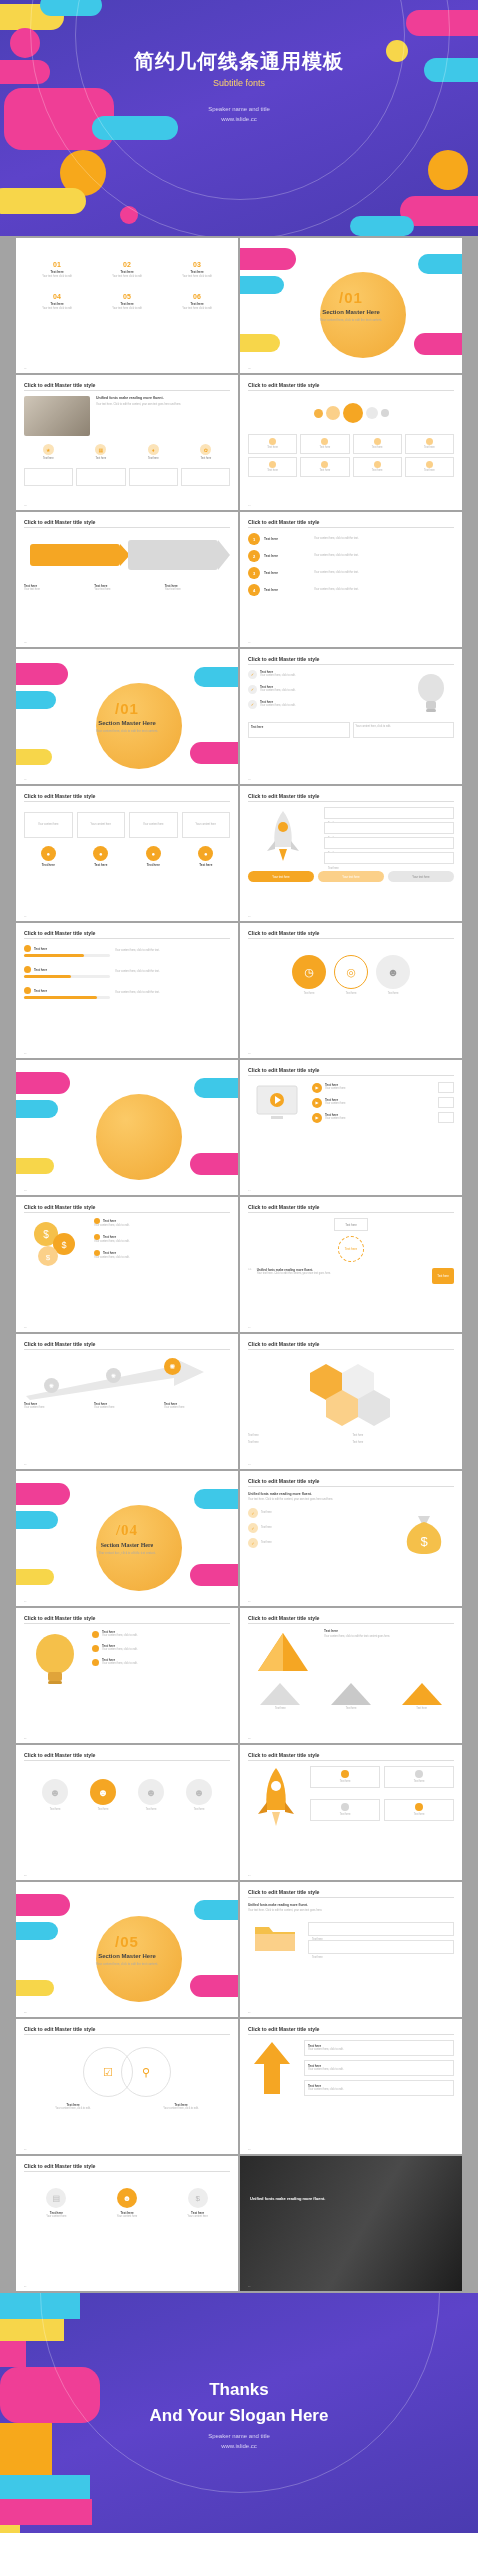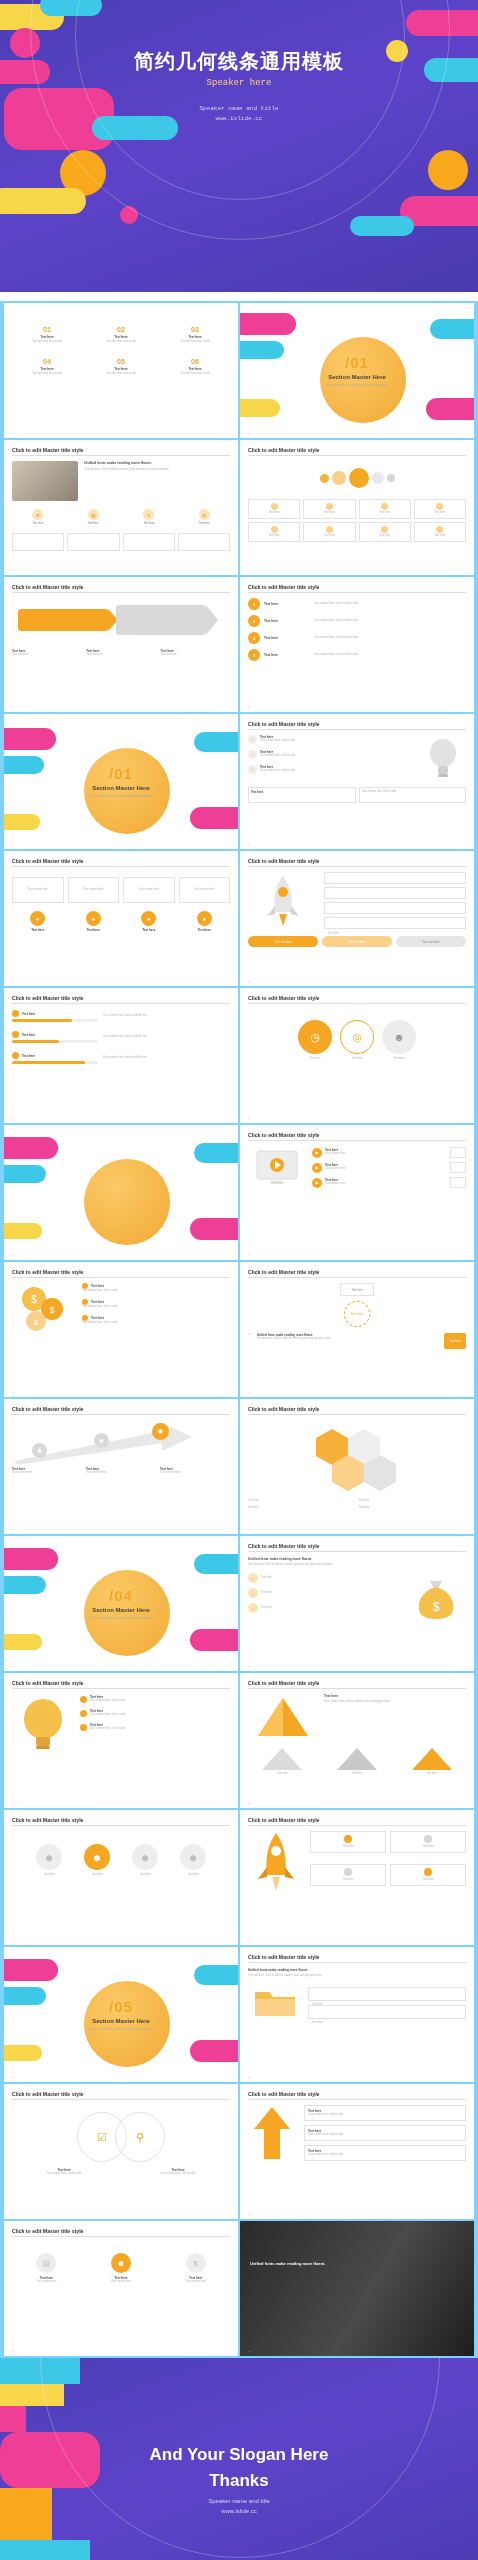--- a/index.html
+++ b/index.html
@@ -8,24 +8,23 @@
     background: #ffffff;
     font-family: "Liberation Sans", sans-serif;
     color: #333;
   }
   .deck { width: 478px; }
 
   
   .cover {
     position: relative;
     width: 478px;
-    height: 292px;
+    height: 236px;
     background: linear-gradient(160deg, #4b3fb5 0%, #5d43c9 45%, #4a3bb0 100%);
     overflow: hidden;
-    font-family: Liberation Mono, monospace;
   }
   .cover .orb { position: absolute; border-radius: 50%; }
   .cover .rr { position: absolute; border-radius: 40px; }
   .cover-title {
     position: absolute;
     left: 0; right: 0; top: 48px;
     text-align: center;
     color: #fff;
     font-size: 20px;
     font-weight: bold;
@@ -72,23 +71,22 @@
   .ending-meta {
     position: absolute; left:0; right:0; top: 138px;
     text-align:center; color:#d8d2f5; font-size: 6px; line-height:1.7; z-index:9;
   }
 
   
   .grid {
     display: grid;
     grid-template-columns: 1fr 1fr;
     gap: 2px;
-    background: #7dd3fc;
-    padding: 2px 4px;
-    margin-top: 9px;
+    background: #a3a3a3;
+    padding: 2px 16px;
   }
   .slide {
     position: relative;
     background: #fff;
     height: 135px;
     overflow: hidden;
     padding: 7px 8px;
   }
   .stitle {
     font-size: 5.2px;
@@ -159,21 +157,21 @@
     <div class="orb" style="width:18px;height:18px;left:120px;top:206px;background:#ef3e96;"></div>
 
     <div class="rr" style="width:88px;height:26px;right:-16px;top:10px;background:#ef3e96;"></div>
     <div class="orb" style="width:22px;height:22px;right:70px;top:40px;background:#f7d64a;"></div>
     <div class="rr" style="width:72px;height:24px;right:-18px;top:58px;background:#3ec8e8;"></div>
     <div class="orb" style="width:40px;height:40px;right:10px;top:150px;background:#f7a81b;"></div>
     <div class="rr" style="width:100px;height:30px;right:-22px;top:196px;background:#ef3e96;"></div>
     <div class="rr" style="width:64px;height:20px;right:64px;top:216px;background:#3ec8e8;"></div>
 
     <div class="cover-title">简约几何线条通用模板</div>
-    <div class="cover-sub">Speaker here</div>
+    <div class="cover-sub">Subtitle fonts</div>
     <div class="cover-meta">
       <div>Speaker name and title</div>
       <div>www.islide.cc</div>
     </div>
   </div>
 
   <div class="grid">
 
     <div class="slide">
       <div style="display:grid;grid-template-columns:1fr 1fr 1fr;gap:4px;margin-top:16px;">
@@ -744,21 +742,21 @@
       <div class="footnum">18</div>
     </div>
 
     <div class="sec-slide">
       <div class="sec-circle" style="width:86px;height:86px;left:80px;top:34px;"></div>
       <div class="blob" style="width:70px;height:22px;left:-16px;top:12px;background:#ef3e96;"></div>
       <div class="blob" style="width:52px;height:18px;left:-10px;top:40px;background:#3ec8e8;"></div>
       <div class="blob" style="width:46px;height:16px;left:-8px;top:98px;background:#f7d64a;"></div>
       <div class="blob" style="width:58px;height:20px;right:-14px;top:18px;background:#3ec8e8;"></div>
       <div class="blob" style="width:64px;height:22px;right:-16px;bottom:20px;background:#ef3e96;"></div>
-      <div style="position:relative;z-index:5;text-align:center;">
+      <div style="position:relative;z-index:5;text-align:center;font-family:Liberation Serif, serif;">
         <div class="sec-num">/04</div>
         <div class="sec-h">Section Master Here</div>
         <div class="sec-p">Your content here, click to edit the text content.</div>
       </div>
       <div class="footnum">19</div>
     </div>
 
     <div class="slide">
       <div class="stitle">Click to edit Master title style</div>
       <div class="sunder"></div>
@@ -1045,22 +1043,22 @@
     <div class="rr" style="width:80px;height:26px;left:-18px;top:6px;background:#3ec8e8;"></div>
     <div class="rr" style="width:64px;height:22px;left:50px;top:18px;background:#f7d64a;"></div>
     <div class="orb" style="width:26px;height:26px;left:14px;top:48px;background:#ef3e96;"></div>
     <div class="rr" style="width:100px;height:56px;left:-6px;top:160px;background:#ef3e96;border-radius:18px;"></div>
     <div class="orb" style="width:52px;height:52px;left:86px;top:178px;background:#f7a81b;"></div>
     <div class="rr" style="width:90px;height:24px;left:150px;top:212px;background:#3ec8e8;"></div>
     <div class="rr" style="width:92px;height:26px;right:-20px;top:8px;background:#ef3e96;"></div>
     <div class="orb" style="width:20px;height:20px;right:80px;top:44px;background:#f7d64a;"></div>
 
     <div class="ending-title">
+      <div>Thanks</div>
       <div>And Your Slogan Here</div>
-      <div>Thanks</div>
     </div>
     <div class="ending-meta">
       <div>Speaker name and title</div>
       <div>www.islide.cc</div>
     </div>
   </div>
 
 </div>
 
 </body></html>

